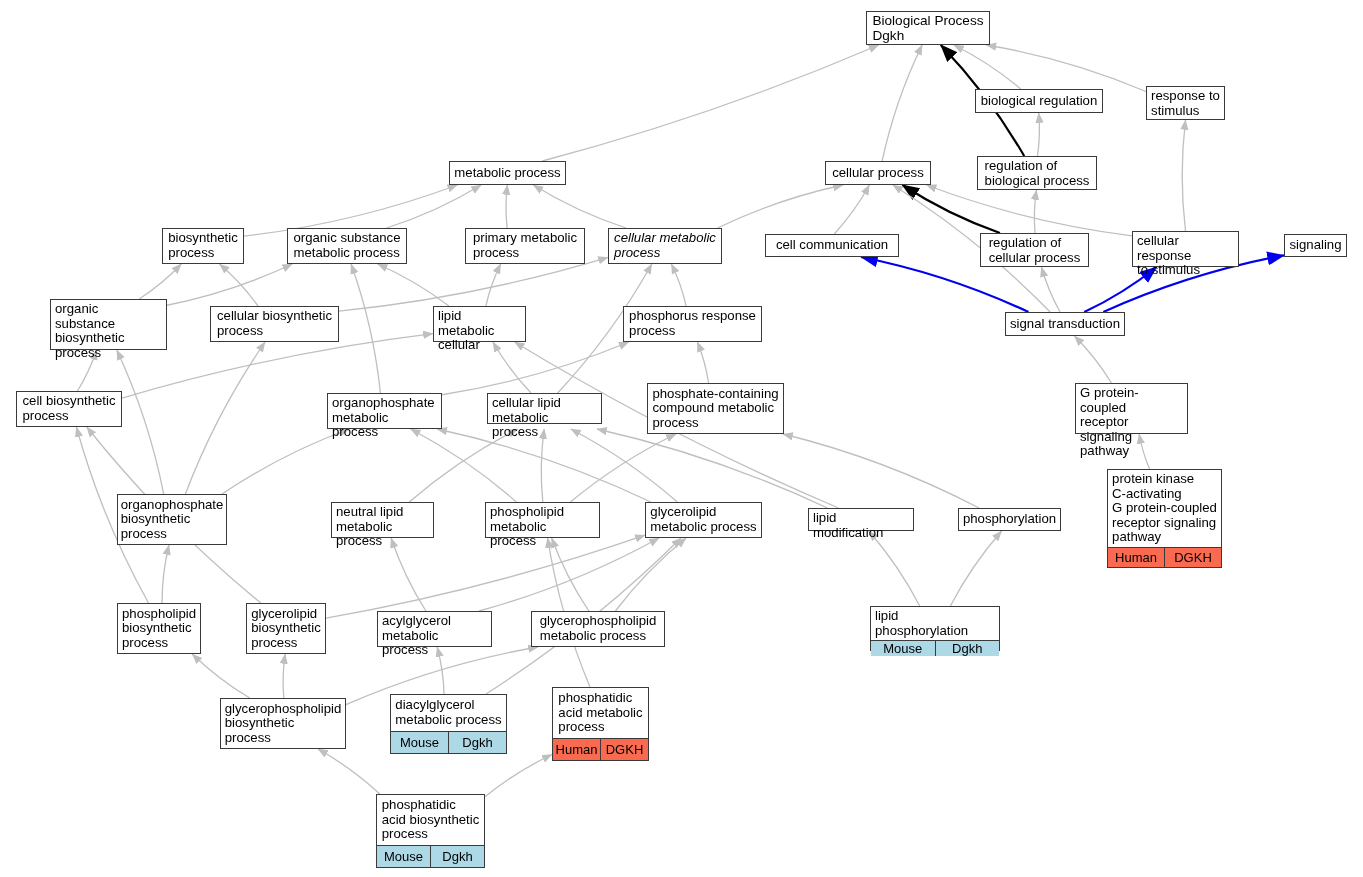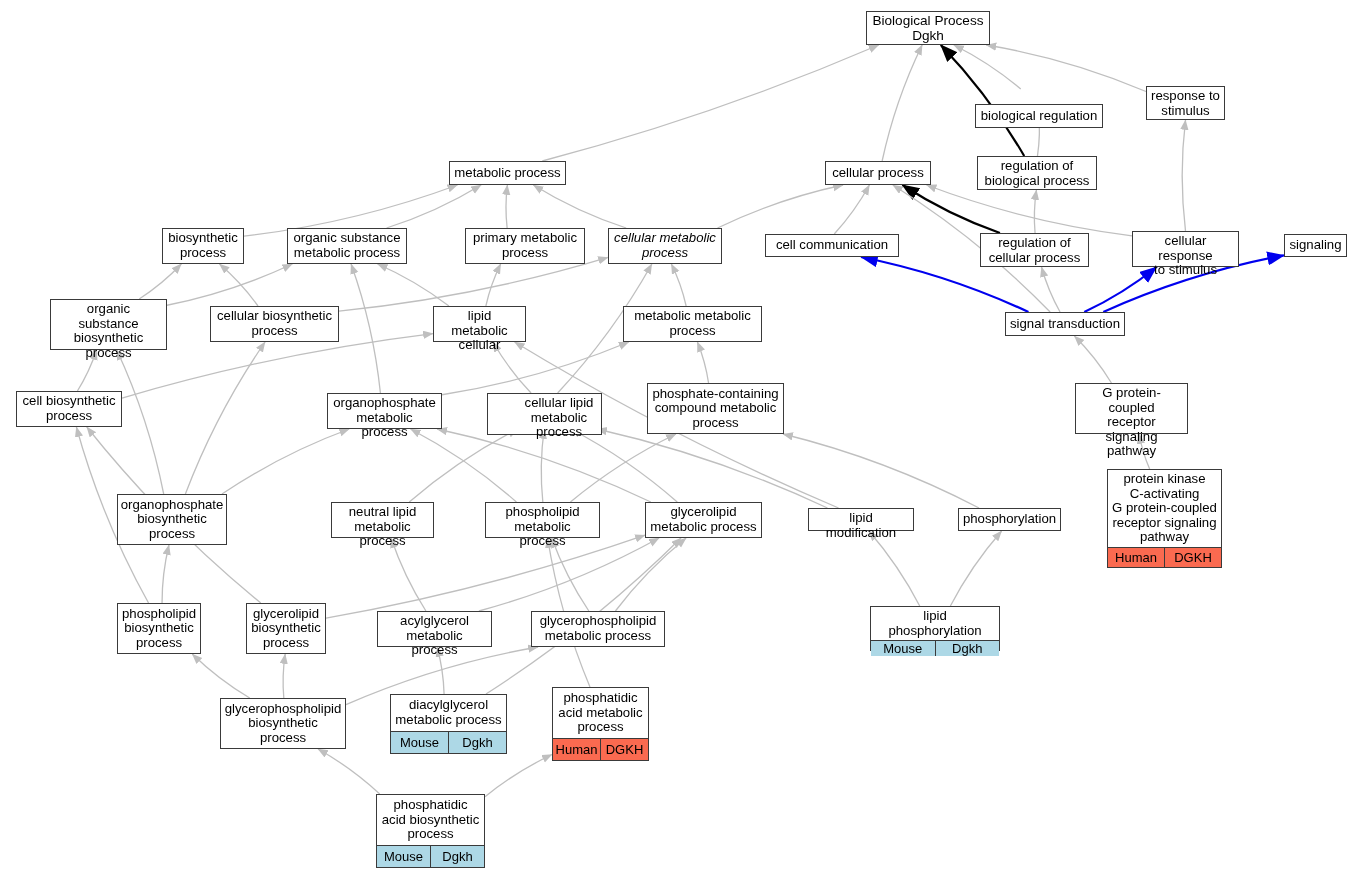--- a/index.html
+++ b/index.html
@@ -1,21 +1,21 @@
 <!DOCTYPE html>
 <html><head>
 <meta charset="utf-8">
 <style>
   html,body{margin:0;padding:0;background:#ffffff;}
   body{font-family:"Liberation Sans",sans-serif;}
   #canvas{position:relative;width:1363px;height:877px;background:#ffffff;overflow:hidden;}
   #edges{position:absolute;left:0;top:0;width:1363px;height:877px;}
   .node{position:absolute;box-sizing:border-box;background:#ffffff;border:1.6px solid #3a3a3a;
         display:flex;flex-direction:column;align-items:stretch;}
-  .node .title{flex:1;display:flex;align-items:center;justify-content:center;text-align:center;
+  .node .title{flex:1;display:flex;align-items:center;justify-content:center;
         font-size:13.2px;line-height:14.6px;color:#000;padding:2px 4px;white-space:pre-line;}
   .node.root .title{font-size:13.6px;}
   .annot{display:flex;border-top:1.6px solid #3a3a3a;height:21px;}
   .annot .cell{flex:1;display:flex;align-items:center;justify-content:center;font-size:13px;color:#000;}
   .annot .cell.left{border-right:1.6px solid #3a3a3a;}
   .annot.mouse .cell{background:#ADD8E6;}
   .annot.human .cell{background:#FA6A50;}
 </style>
 </head>
 <body>
@@ -101,21 +101,21 @@
         <path d="M346,704.6 Q438.544,664.28 538,647" stroke="#BFBFBF" stroke-width="1.3" fill="none" marker-end="url(#ah-grey)"></path>
         <path d="M379.7325581395349,794 Q351.5604651162791,767.7953488372093 317.98837209302326,749" stroke="#BFBFBF" stroke-width="1.3" fill="none" marker-end="url(#ah-grey)"></path>
         <path d="M485,796.6970588235295 Q515.9697647058823,771.5917647058824 552,754.5264705882353" stroke="#BFBFBF" stroke-width="1.3" fill="none" marker-end="url(#ah-grey)"></path>
       </g>
   </svg>
   <div id="node-layer">
       <div class="node root" style="left: 866px; top: 11px; width: 124px; height: 34px;">
         <div class="title">Biological Process
 Dgkh</div>
       </div>
-      <div class="node" style="left: 975px; top: 104px; width: 128px; height: 24px;">
+      <div class="node" style="left: 975px; top: 89px; width: 128px; height: 24px;">
         <div class="title">biological regulation</div>
       </div>
       <div class="node" style="left: 1146px; top: 86px; width: 79px; height: 34px;">
         <div class="title">response to
 stimulus</div>
       </div>
       <div class="node" style="left: 449px; top: 161px; width: 117px; height: 24px;">
         <div class="title">metabolic process</div>
       </div>
       <div class="node" style="left: 825px; top: 161px; width: 106px; height: 24px;">
@@ -162,35 +162,35 @@
       </div>
       <div class="node" style="left: 210px; top: 306px; width: 129px; height: 36px;">
         <div class="title">cellular biosynthetic
 process</div>
       </div>
       <div class="node" style="left: 433px; top: 306px; width: 93px; height: 36px;">
         <div class="title">lipid metabolic
 cellular</div>
       </div>
       <div class="node" style="left: 623px; top: 306px; width: 139px; height: 36px;">
-        <div class="title">metabolic metabolic
+        <div class="title">phosphorus response
 process</div>
       </div>
       <div class="node" style="left: 1005px; top: 312px; width: 120px; height: 24px;">
         <div class="title">signal transduction</div>
       </div>
       <div class="node" style="left: 16px; top: 391px; width: 106px; height: 36px;">
         <div class="title">cell biosynthetic
 process</div>
       </div>
       <div class="node" style="left: 327px; top: 393px; width: 115px; height: 36px;">
         <div class="title">organophosphate
 metabolic process</div>
       </div>
-      <div class="node" style="left: 487px; top: 393px; width: 115px; height: 42px; padding-left: 29px;">
+      <div class="node" style="left: 487px; top: 393px; width: 115px; height: 31px;">
         <div class="title">cellular lipid
 metabolic process</div>
       </div>
       <div class="node" style="left: 647px; top: 383px; width: 137px; height: 51px;">
         <div class="title">phosphate-containing
 compound metabolic
 process</div>
       </div>
       <div class="node" style="left: 1075px; top: 383px; width: 113px; height: 51px;">
         <div class="title">G protein-coupled

